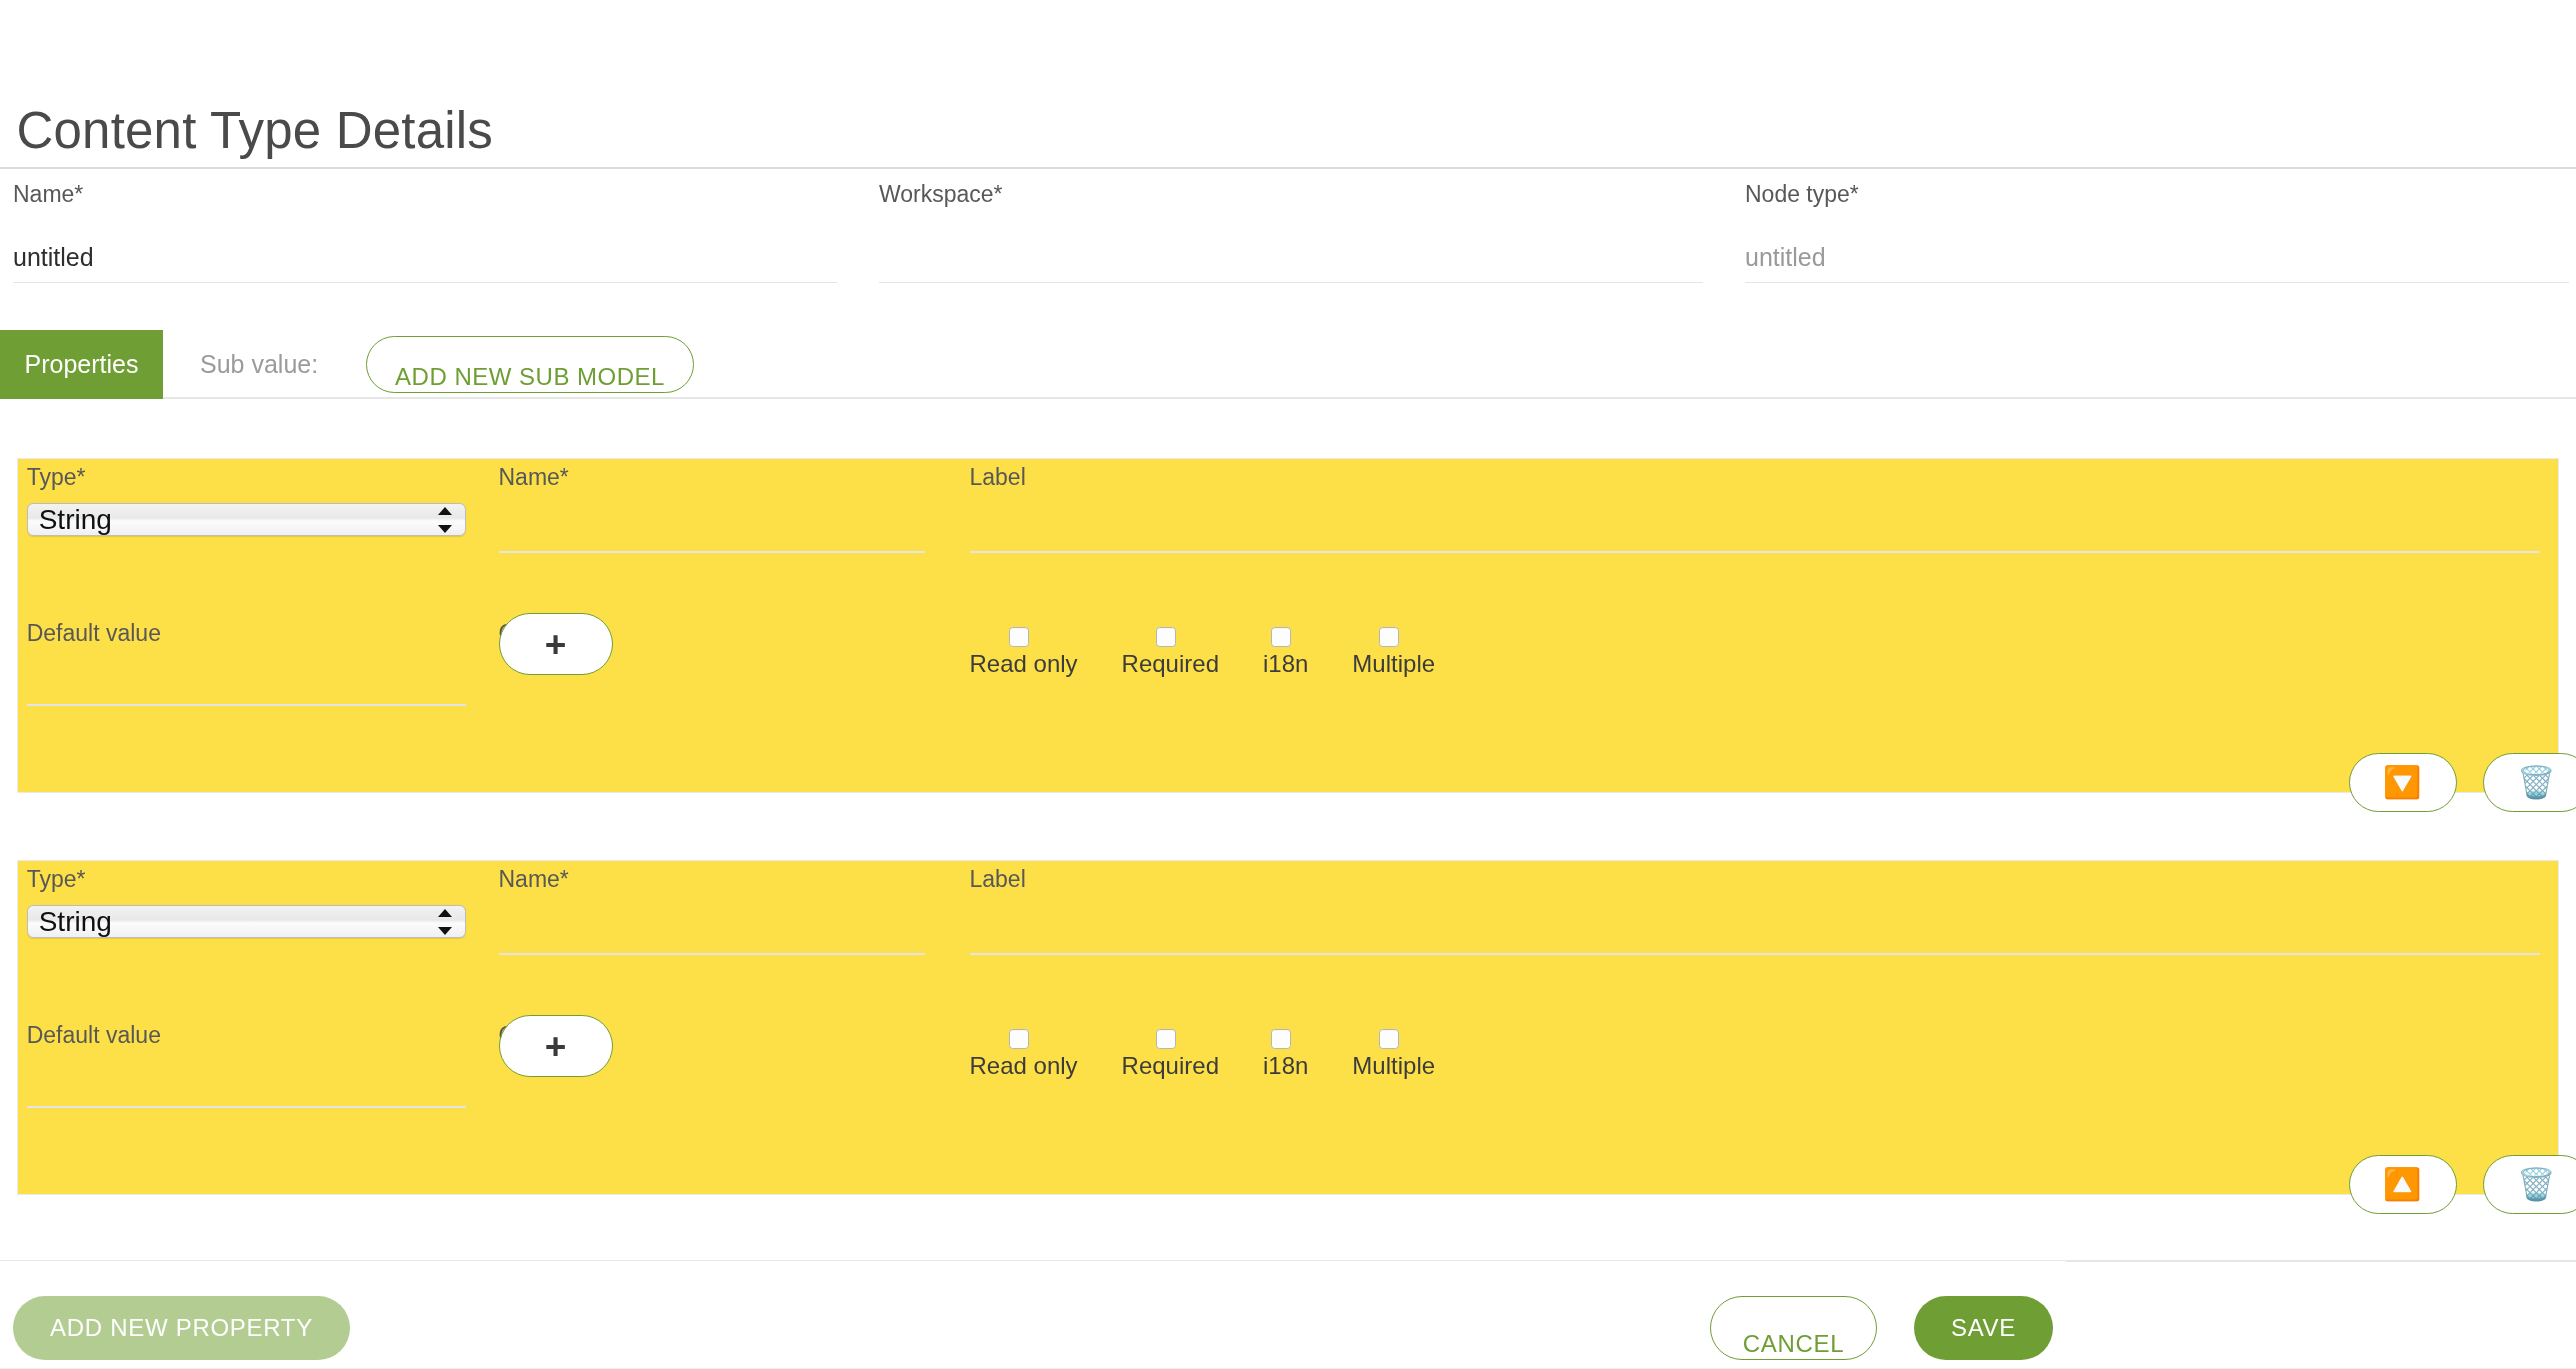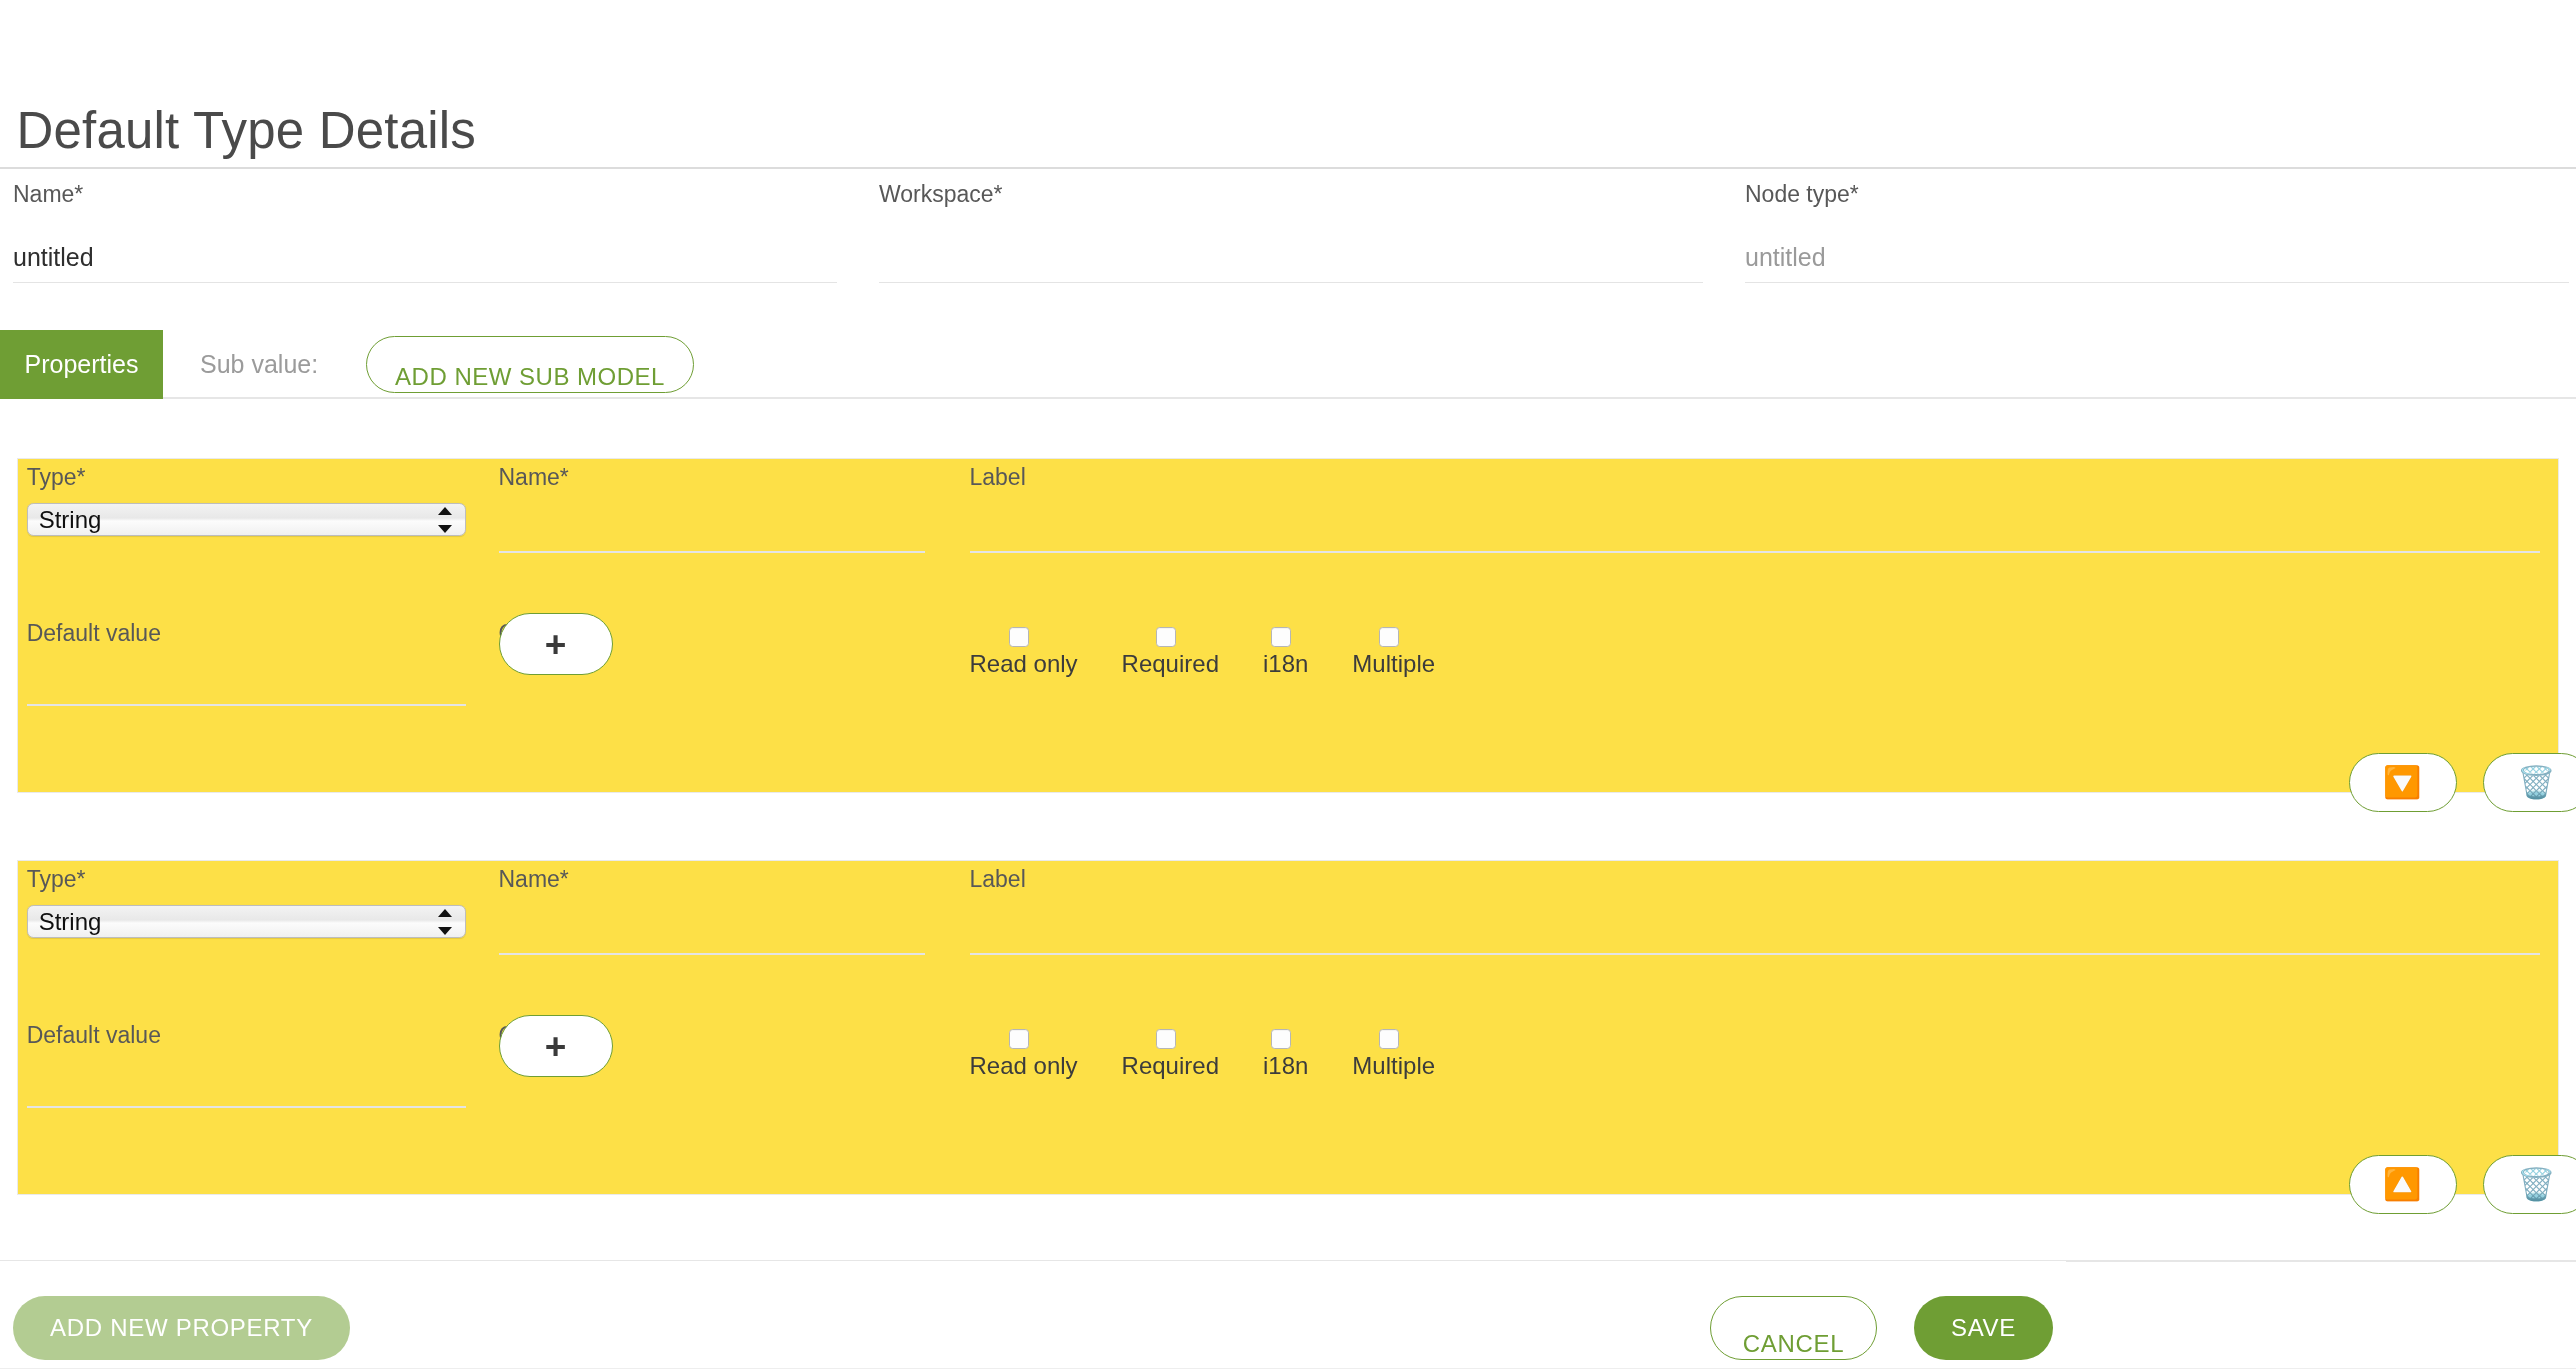--- a/index.html
+++ b/index.html
@@ -89,21 +89,21 @@
   .pc-input {
     position: absolute; border: 0; background: transparent; outline: none;
     font-family: "Liberation Sans", sans-serif;
     font-size: 24px; color: #2e2e2e; padding: 0;
   }
 
   
   .type-select {
     position: absolute; left: 9.2px; top: 44px;
     width: 439px; height: 33px;
-    font-family: "Liberation Sans", sans-serif; font-size: 24px; color: #101010;
+    font-family: "Liberation Sans", sans-serif; font-size: 28px; color: #101010;
     border: 0.9px solid #bdbdbd; border-radius: 6.4px;
     background: linear-gradient(to bottom, #f3f3f3 0%, #e8e8e8 45%, #fcfcfc 55%, #f0f0f0 100%);
     padding: 0 37px 0 11px;
     -webkit-appearance: none; appearance: none;
     box-shadow: 0 0.9px 0.9px rgba(0,0,0,0.10);
     cursor: pointer; line-height: 31px;
   }
   .select-arrows {
     position: absolute; left: 417px; top: 48px;
     width: 20px; height: 26px; pointer-events: none;
@@ -167,21 +167,21 @@
   }
   .footer-bottom-rule {
     position: absolute; left: 0; top: 1368px; width: 2576px; height: 1.8px; background: #eeeeee;
   }
 </style>
 </head>
 <body>
 
 <div class="page">
 
-  <h1 class="page-title">Default Type Details</h1>
+  <h1 class="page-title">Content Type Details</h1>
   <div class="header-rule"></div>
 
   <div class="top-form">
 
     <div class="tf-col c1">
       <span class="tf-label">Name*</span>
       <input class="tf-input" type="text" value="untitled" style="">
     </div>
 
     <div class="tf-col c2">

